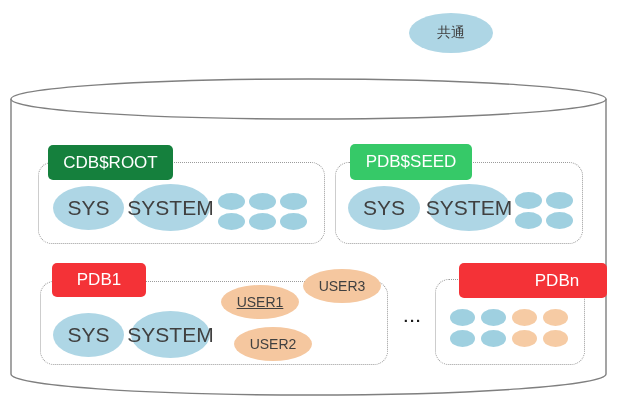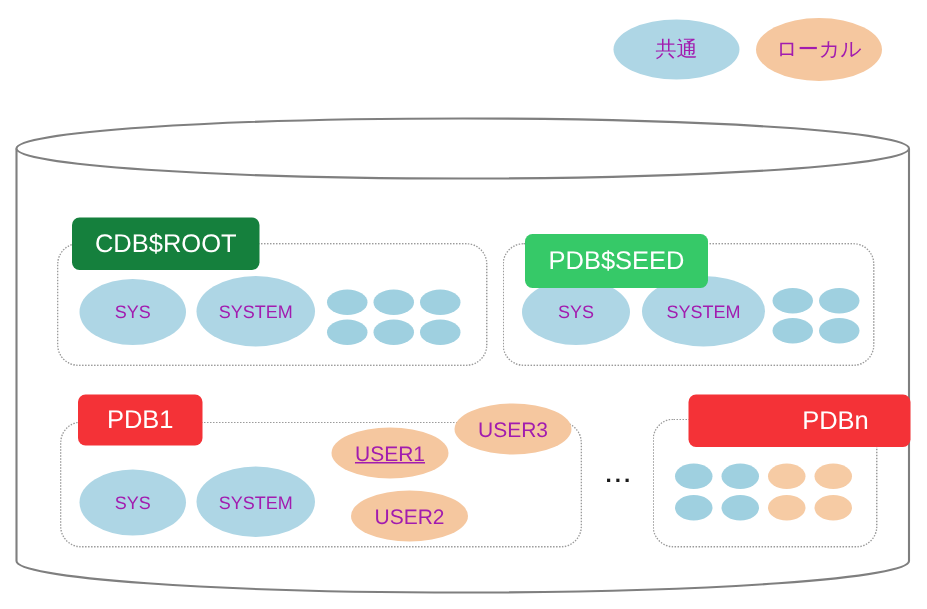--- a/index.html
+++ b/index.html
@@ -12,27 +12,27 @@
     background: #ffffff;
   }
   .cylinder-svg { position: absolute; left: 0; top: 0; }
 
   .ellipse {
     position: absolute;
     border-radius: 50%;
     display: flex;
     align-items: center;
     justify-content: center;
-    color: #a21caf;
+    color: #404040;
     white-space: nowrap;
   }
   .blue-fill   { background: #aed6e5; }
   .orange-fill { background: #f5c79f; }
   .legend-ellipse { font-size: 14px; }
-  .user-lg { font-size: 12px; }
+  .user-lg { font-size: 21px; }
   .user-sm { font-size: 14px; }
 
   .dashed-box {
     position: absolute;
     border: 1.5px dotted #9b9b9b;
     border-radius: 14px;
     background: transparent;
     box-sizing: border-box;
   }
   .header-box {
@@ -75,48 +75,47 @@
 <body>
 
 <div class="canvas">
 
   <svg class="cylinder-svg" width="618" height="406" viewBox="0 0 618 406">
     <path d="M 11 99 L 11 374 A 297.5 21 0 0 0 606 374 L 606 99" fill="#ffffff" stroke="#7f7f7f" stroke-width="1.4"></path>
     <ellipse cx="308.5" cy="99" rx="297.5" ry="20" fill="#ffffff" stroke="#7f7f7f" stroke-width="1.4"></ellipse>
   </svg>
 
   <div class="ellipse blue-fill legend-ellipse" style="left:409px; top:13px; width:84px; height:40px;">共通</div>
-  <div class="ellipse orange-fill legend-ellipse" style="left:504px; top:12px; width:84px; height:42px;">ローカル</div>
 
   <div class="dashed-box" style="left:38px; top:162px; width:287px; height:82px;"></div>
   <div class="header-box hdr-teal" style="left:48px; top:145px; width:125px; height:35px;">CDB$ROOT</div>
   <div class="ellipse blue-fill user-lg" style="left:53px; top:186px; width:71px; height:44px;">SYS</div>
   <div class="ellipse blue-fill user-lg" style="left:131px; top:184px; width:79px; height:47px;">SYSTEM</div>
   <div class="dots cols3" style="left:218px; top:193px;">
       <span class="dot blue"></span>
       <span class="dot blue"></span>
       <span class="dot blue"></span>
       <span class="dot blue"></span>
       <span class="dot blue"></span>
       <span class="dot blue"></span>
     </div>
 
   <div class="dashed-box" style="left:335px; top:162px; width:248px; height:82px;"></div>
-  <div class="header-box hdr-green" style="left:350px; top:156px; width:122px; height:36px;text-align:right;">PDB$SEED</div>
+  <div class="header-box hdr-green" style="left:350px; top:144px; width:122px; height:36px;text-align:right;">PDB$SEED</div>
   <div class="ellipse blue-fill user-lg" style="left:348px; top:186px; width:72px; height:44px;">SYS</div>
   <div class="ellipse blue-fill user-lg" style="left:428px; top:184px; width:82px; height:47px;">SYSTEM</div>
   <div class="dots cols2" style="left:515px; top:192px;">
       <span class="dot blue"></span>
       <span class="dot blue"></span>
       <span class="dot blue"></span>
       <span class="dot blue"></span>
     </div>
 
   <div class="dashed-box" style="left:40px; top:281px; width:348px; height:84px;"></div>
-  <div class="header-box hdr-red" style="left:52px; top:263px; width:83px; height:34px;">PDB1</div>
+  <div class="header-box hdr-red" style="left:52px; top:263px; width:94px; height:34px;">PDB1</div>
   <div class="ellipse blue-fill user-lg" style="left:53px; top:313px; width:71px; height:44px;">SYS</div>
   <div class="ellipse blue-fill user-lg" style="left:131px; top:311px; width:79px; height:47px;">SYSTEM</div>
   <div class="ellipse orange-fill user-sm" style="left:221px; top:285px; width:78px; height:34px;text-decoration:underline;">USER1</div>
   <div class="ellipse orange-fill user-sm" style="left:234px; top:327px; width:78px; height:34px;">USER2</div>
   <div class="ellipse orange-fill user-sm" style="left:303px; top:269px; width:78px; height:34px;">USER3</div>
 
   <div class="ellipsis-text" style="left:396px; top:308px; width:34px;">...</div>
 
   <div class="dashed-box" style="left:435px; top:279px; width:150px; height:86px;"></div>
   <div class="header-box hdr-red" style="left:459px; top:263px; width:100px; height:35px;padding-left:48px;">PDBn</div>

